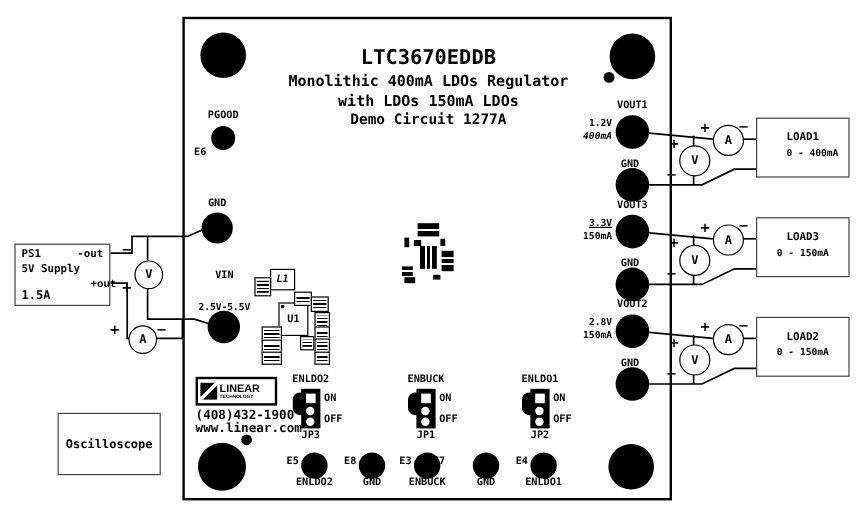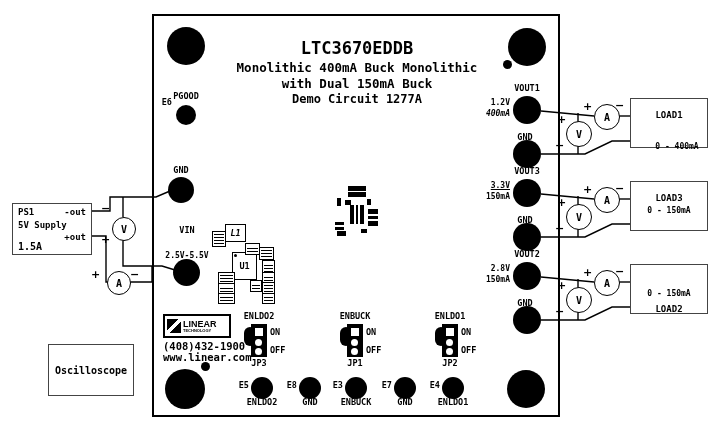--- a/index.html
+++ b/index.html
@@ -61,48 +61,48 @@
   <polyline points="541,237 585,237 612,224 631,224"></polyline>
 
   <polyline points="541,277 594,282"></polyline>
   <polyline points="618,282 631,282"></polyline>
   <polyline points="578,288 578,279"></polyline>
   <polyline points="578,311 578,320"></polyline>
   <polyline points="541,320 585,320 612,307 631,307"></polyline>
 </svg>
 
 <div class="lbl c" style="left:207px;top:39px;width:300px;font-size:17px;">LTC3670EDDB</div>
-<div class="lbl c" style="left:207px;top:61px;width:300px;font-size:12.5px;">Monolithic 400mA Buck Monolithic</div>
-<div class="lbl c" style="left:207px;top:77px;width:300px;font-size:12.5px;">with Dual 150mA Buck</div>
+<div class="lbl c" style="left:207px;top:61px;width:300px;font-size:12.5px;">Monolithic 400mA LDOs Regulator</div>
+<div class="lbl c" style="left:207px;top:77px;width:300px;font-size:12.5px;">with LDOs 150mA LDOs</div>
 <div class="lbl c" style="left:207px;top:93px;width:300px;font-size:12px;">Demo Circuit 1277A</div>
 
 <div class="hole" style="left:167px;top:27px;width:38px;height:38px;"></div>
 <div class="hole" style="left:508px;top:28px;width:38px;height:38px;"></div>
 <div class="hole" style="left:165px;top:369px;width:40px;height:40px;"></div>
 <div class="hole" style="left:507px;top:370px;width:38px;height:38px;"></div>
 <div class="hole" style="left:503px;top:60px;width:9px;height:9px;"></div>
 <div class="hole" style="left:201px;top:362px;width:9px;height:9px;"></div>
 
 <div class="lbl c" style="left:156px;top:92px;width:60px;">PGOOD</div>
-<div class="lbl r" style="left:150px;top:98px;width:22px;">E6</div>
+<div class="lbl r" style="left:150px;top:123px;width:22px;">E6</div>
 <div class="pad" style="left:176px;top:105px;width:20px;height:20px;"></div>
 
 <div class="lbl c" style="left:163px;top:166px;width:36px;">GND</div>
 <div class="pad" style="left:168px;top:177px;width:26px;height:26px;"></div>
 
 <div class="lbl c" style="left:172px;top:226px;width:30px;">VIN</div>
 <div class="lbl c" style="left:157px;top:252px;width:60px;font-size:8px;">2.5V-5.5V</div>
 <div class="pad" style="left:173px;top:259px;width:27px;height:27px;"></div>
 
 <div class="obox" style="left:12px;top:203px;width:78px;height:50px;"></div>
 <div class="lbl" style="left:18px;top:208px;font-size:9px;">PS1</div>
 <div class="lbl" style="left:18px;top:221px;font-size:9px;">5V Supply</div>
 <div class="lbl" style="left:18px;top:241px;font-size:10px;">1.5A</div>
 <div class="lbl r" style="left:40px;top:208px;width:46px;font-size:9px;">-out</div>
-<div class="lbl r" style="left:40px;top:233px;width:46px;font-size:9px;">+out</div>
+<div class="lbl r" style="left:51px;top:233px;width:46px;font-size:9px;font-family:Liberation Mono, monospace;">+out</div>
 
 <div class="meter" style="left:112px;top:217px;width:22px;height:22px;">
   <span>V</span>
 </div>
 <div class="sign" style="left:101px;top:203px;">−</div>
 <div class="sign" style="left:101px;top:234px;">+</div>
 
 <div class="meter" style="left:107px;top:271px;width:22px;height:22px;">
   <span>A</span>
 </div>
@@ -210,21 +210,21 @@
 <div class="lbl c" style="left:234px;top:398px;width:56px;">ENLDO2</div>
 
 <div class="lbl r" style="left:278px;top:381px;width:19px;">E8</div>
 <div class="pad" style="left:299px;top:377px;width:22px;height:22px;"></div>
 <div class="lbl c" style="left:282px;top:398px;width:56px;">GND</div>
 
 <div class="lbl r" style="left:324px;top:381px;width:19px;">E3</div>
 <div class="pad" style="left:345px;top:377px;width:22px;height:22px;"></div>
 <div class="lbl c" style="left:328px;top:398px;width:56px;">ENBUCK</div>
 
-<div class="lbl r" style="left:373px;top:381px;width:19px;">E7</div>
+<div class="lbl r" style="left:352px;top:381px;width:19px;">E7</div>
 <div class="pad" style="left:394px;top:377px;width:22px;height:22px;"></div>
 <div class="lbl c" style="left:377px;top:398px;width:56px;">GND</div>
 
 <div class="lbl r" style="left:421px;top:381px;width:19px;">E4</div>
 <div class="pad" style="left:442px;top:377px;width:22px;height:22px;"></div>
 <div class="lbl c" style="left:425px;top:398px;width:56px;">ENLDO1</div>
 
 <div class="lbl c" style="left:497px;top:84px;width:60px;">VOUT1</div>
 <div class="lbl r" style="left:458px;top:99px;width:52px;font-size:8px;">1.2V</div>
 <div class="lbl r" style="left:458px;top:110px;width:52px;font-size:8px;font-style:italic;">400mA</div>
@@ -236,21 +236,21 @@
 </div>
 <div class="sign" style="left:583px;top:101px;">+</div>
 <div class="sign" style="left:615px;top:100px;">−</div>
 <div class="meter" style="left:566px;top:121px;width:24px;height:24px;">
   <span>V</span>
 </div>
 <div class="sign" style="left:557px;top:114px;">+</div>
 <div class="sign" style="left:555px;top:140px;">−</div>
 <div class="loadbox" style="left:630px;top:98px;width:76px;height:48px;">
   <div class="lbl c" style="left:0;right:0;top:12px;font-size:9px;">LOAD1</div>
-  <div class="lbl c" style="left:16px;right:0;top:25px;font-size:8px;margin-top:19px;">0 - 400mA</div>
+  <div class="lbl c" style="left:16px;right:0;top:25px;font-size:8px;">0 - 400mA</div>
 </div>
 
 <div class="lbl c" style="left:497px;top:167px;width:60px;">VOUT3</div>
 <div class="lbl r" style="left:458px;top:182px;width:52px;font-size:8px;text-decoration:underline;">3.3V</div>
 <div class="lbl r" style="left:458px;top:193px;width:52px;font-size:8px;">150mA</div>
 <div class="pad" style="left:513px;top:179px;width:28px;height:28px;"></div>
 <div class="lbl c" style="left:497px;top:216px;width:56px;">GND</div>
 <div class="pad" style="left:513px;top:223px;width:28px;height:28px;"></div>
 <div class="meter" style="left:594px;top:187px;width:24px;height:24px;">
   <span>A</span>
@@ -277,15 +277,15 @@
   <span>A</span>
 </div>
 <div class="sign" style="left:583px;top:267px;">+</div>
 <div class="sign" style="left:615px;top:266px;">−</div>
 <div class="meter" style="left:566px;top:287px;width:24px;height:24px;">
   <span>V</span>
 </div>
 <div class="sign" style="left:557px;top:280px;">+</div>
 <div class="sign" style="left:555px;top:306px;">−</div>
 <div class="loadbox" style="left:630px;top:264px;width:76px;height:48px;">
-  <div class="lbl c" style="left:0;right:0;top:12px;font-size:9px;margin-top:28px;">LOAD2</div>
+  <div class="lbl c" style="left:0;right:0;top:12px;font-size:9px;">LOAD2</div>
   <div class="lbl c" style="left:0;right:0;top:25px;font-size:8px;">0 - 150mA</div>
 </div>
 
 </body></html>

